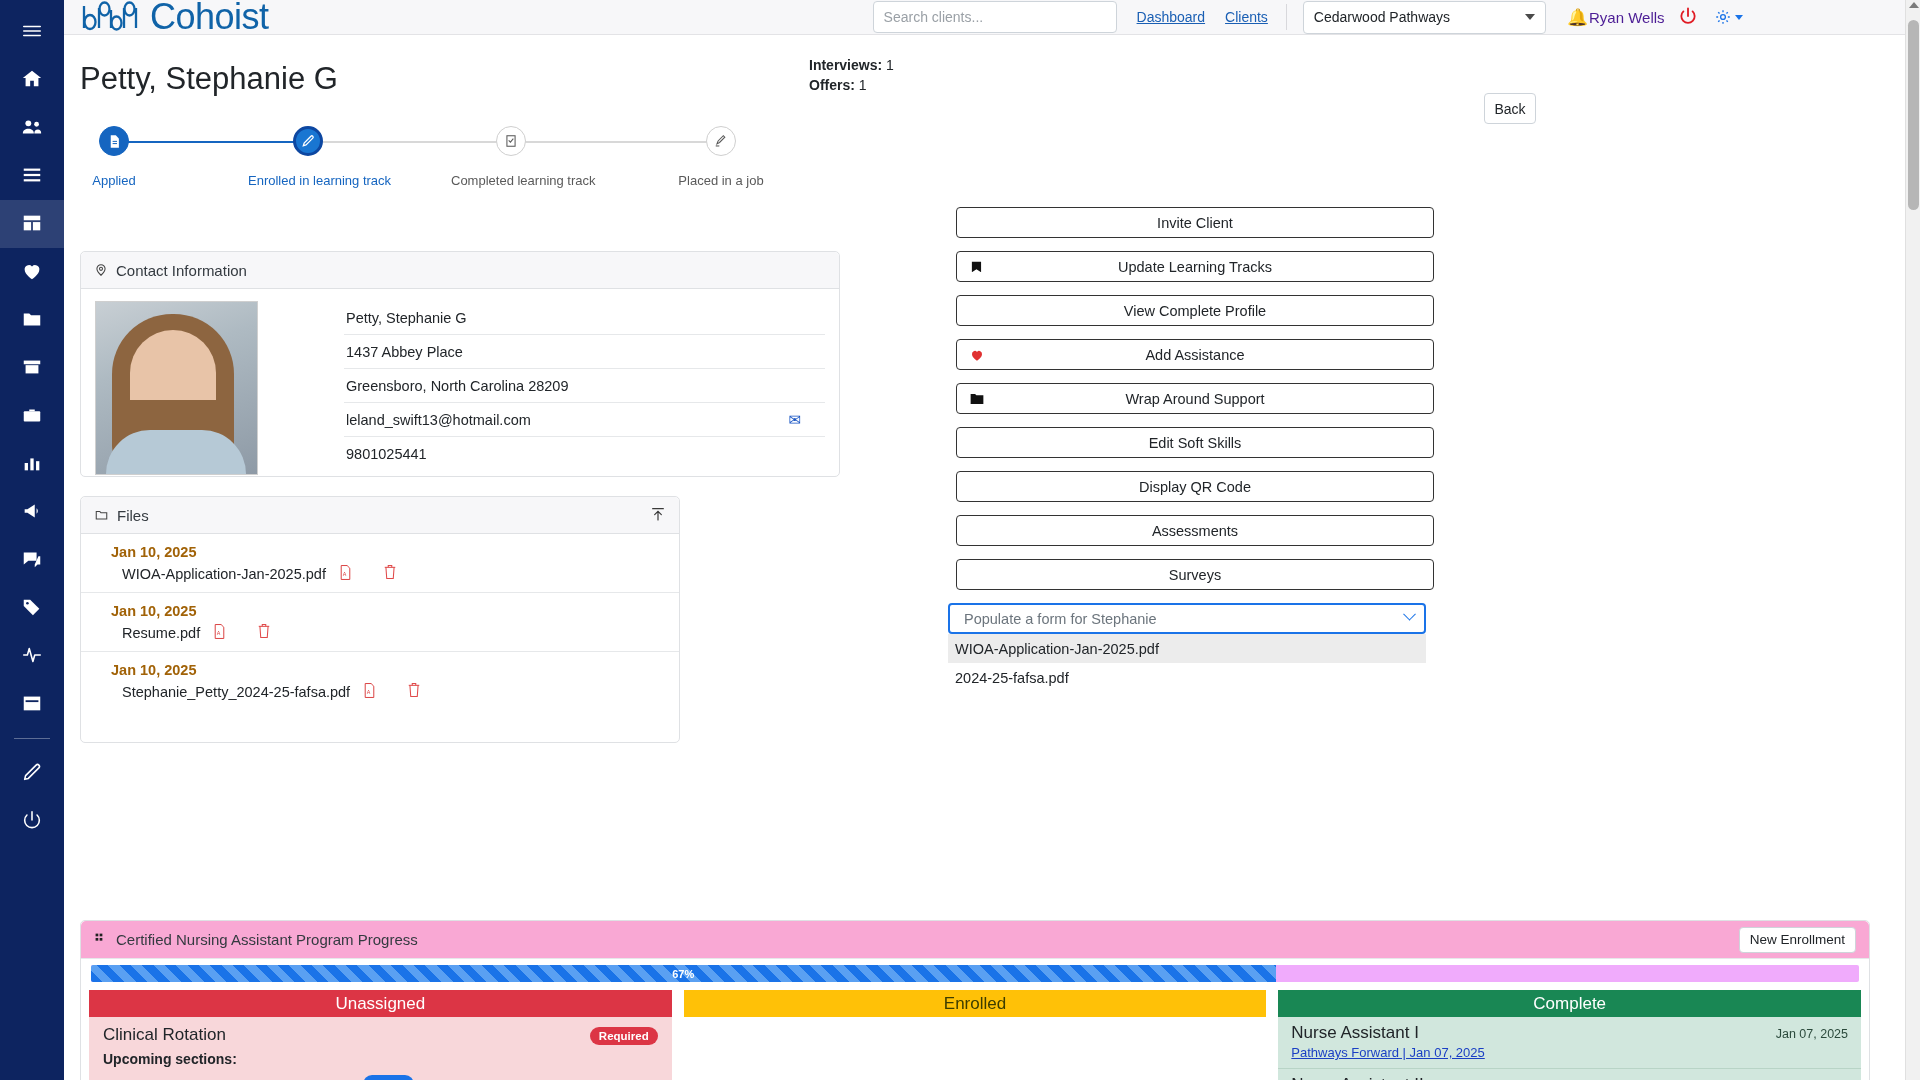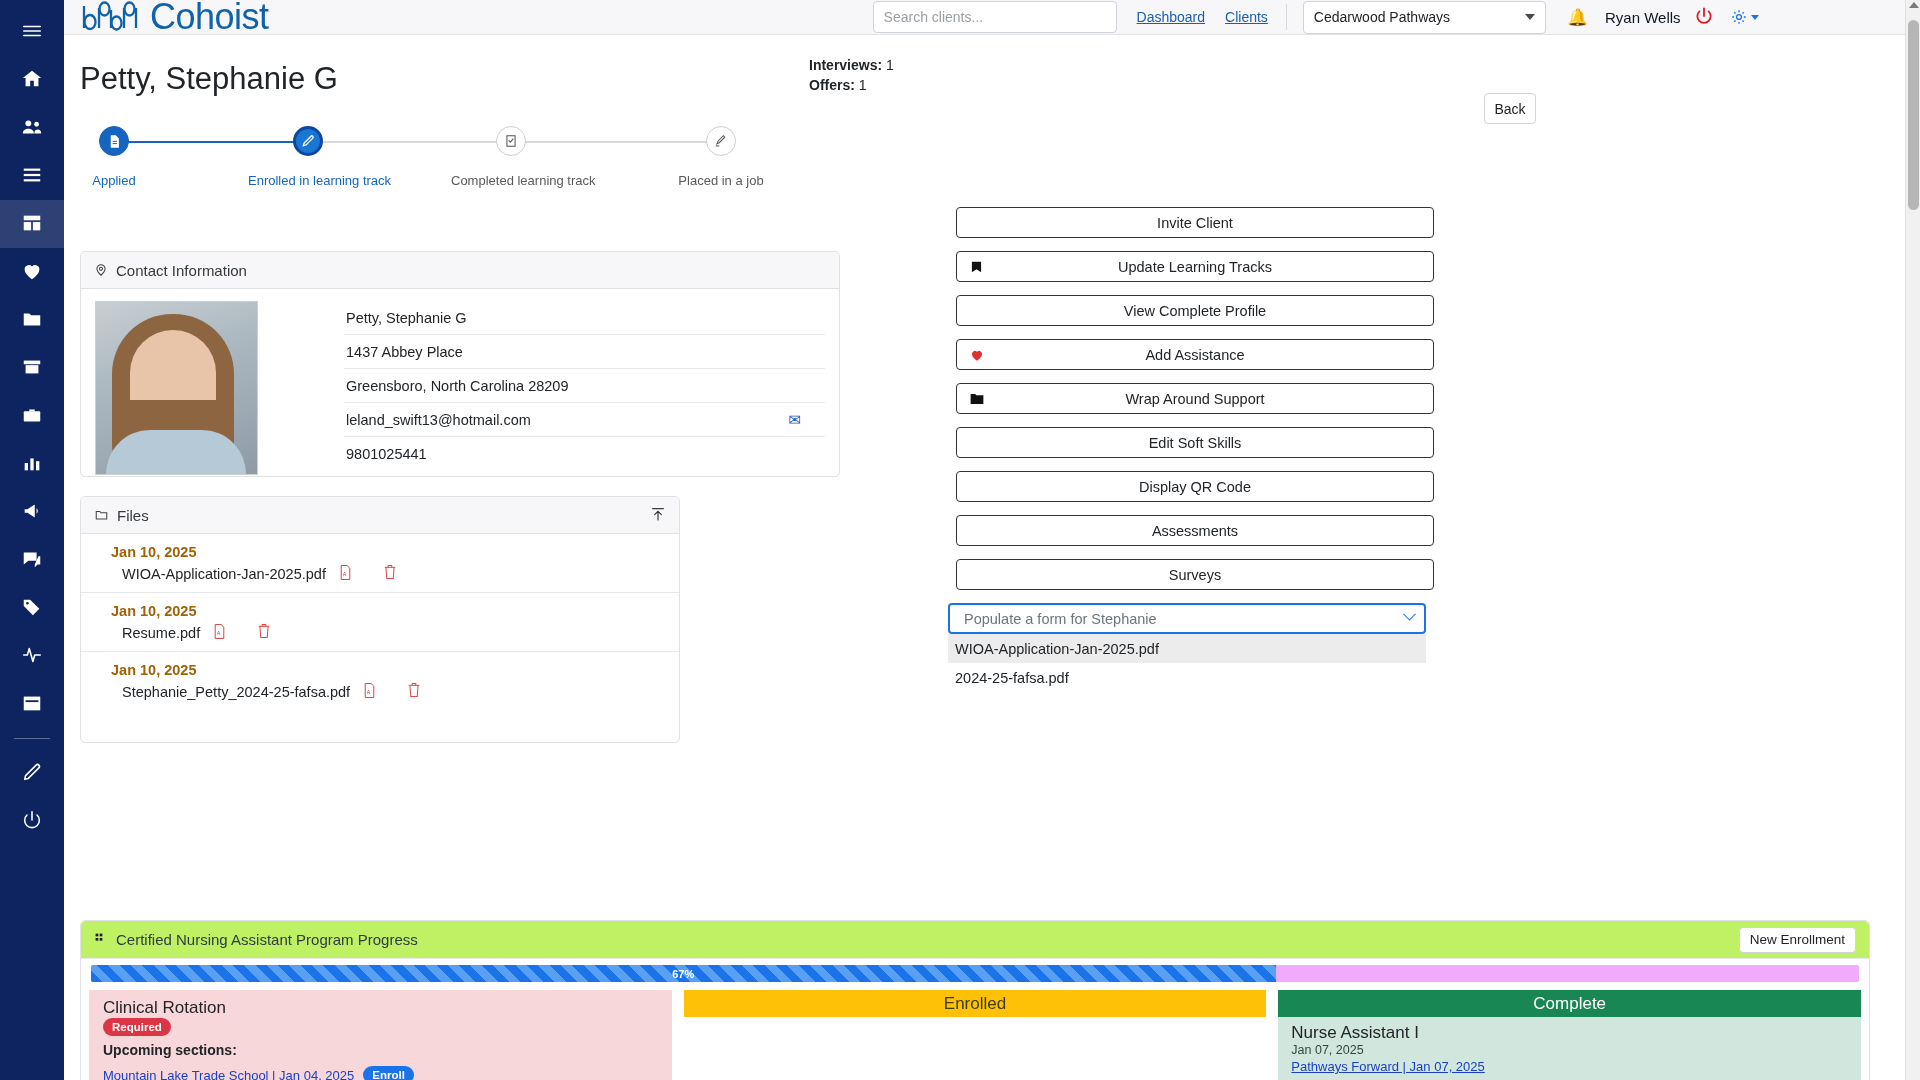--- a/index.html
+++ b/index.html
@@ -67,21 +67,21 @@
   #org-select {
     margin-left: 16px;
     width: 243px; height: 33px;
     border: 1px solid #ced4da; border-radius: 4px;
     background: #fff;
     display: flex; align-items: center; justify-content: space-between;
     padding: 0 10px; font-size: 14px; color: #212529; cursor: pointer;
   }
   .caret-d { width: 0; height: 0; border-left: 5px solid transparent; border-right: 5px solid transparent; border-top: 6px solid #4a4a4a; }
   #bell { margin-left: 22px; color: #1a73e8; font-size: 17px; cursor: pointer; }
-  #user-name { margin-left: 16px; font-size: 15px; color: #0f172a; }
+  #user-name { margin-left: 0; font-size: 15px; color: #4c1d95; }
   #power-btn { margin-left: 13px; cursor: pointer; }
   #gear-btn { margin-left: 16px; display: flex; align-items: center; gap: 3px; cursor: pointer; color: #1a73e8; font-size: 16px; }
   .caret-sm { width: 0; height: 0; border-left: 4px solid transparent; border-right: 4px solid transparent; border-top: 5px solid #1a73e8; }
 
   
   #scrollbar {
     position: absolute; right: 0; top: 0; width: 15px; height: 1080px;
     background: #f1f1f1; z-index: 40; border-left: 1px solid #e0e0e0;
   }
   #scroll-up { position: absolute; top: 2px; left: 3px; width: 0; height: 0;
@@ -204,21 +204,21 @@
   .form-opt {
     height: 29px; display: flex; align-items: center;
     padding-left: 7px; font-size: 14.5px; color: #212529; cursor: pointer;
     font-family: "Liberation Sans", sans-serif;
   }
   .form-opt.hl { background: #ececec; }
 
   
   #prog-card { left: 16px; top: 869px; width: 1790px; height: 210px; border-radius: 5px 5px 0 0; }
   #prog-head {
-    height: 38px; background: #bef264; border-bottom: 1px solid #e6e8ea;
+    height: 38px; background: #f9a8d4; border-bottom: 1px solid #e6e8ea;
     display: flex; align-items: center; padding: 0 13px; gap: 8px; font-size: 15px; color: #343a40;
     border-radius: 5px 5px 0 0;
   }
   #new-enroll-btn {
     margin-left: auto; height: 26px; padding: 0 10px;
     border: 1px solid #ced4da; border-radius: 4px; background: #fff;
     font-size: 13.5px; color: #212529; cursor: pointer;
     font-family: "Liberation Sans", sans-serif;
   }
   #prog-bar-wrap { padding: 6px 10px 0 10px; }
@@ -249,21 +249,21 @@
     background: #dc3545; color: #fff; font-size: 11.5px; font-weight: 700;
     padding: 3px 9px; border-radius: 11px;
   }
   .k-sec-row { display: flex; align-items: center; gap: 9px; margin-top: 8px; }
   .enroll-badge {
     background: #1a73e8; color: #fff; font-size: 11.5px; font-weight: 700;
     padding: 3px 9px; border-radius: 11px; cursor: pointer;
   }
   .c-item { border-bottom: 1px solid #b8d4c6; padding: 6px 13px 8px 13px; }
   .c-item:last-child { border-bottom: none; }
-  .c-item-top { display: flex; align-items: baseline; justify-content: space-between; flex-direction: column; }
+  .c-item-top { display: flex; align-items: baseline; justify-content: space-between; }
   .c-date { font-size: 12.5px; color: #2b4a3c; }
 </style>
 </head>
 <body>
 
 <div id="sidebar">
   <div class="side-item">
     <span>
       <svg viewBox="0 0 24 24">
           <line x1="3" y1="7" x2="21" y2="7"></line>
@@ -712,20 +712,21 @@
       <div id="prog-bar-outer">
         <div id="prog-bar-fill" style="width: 67%;">
           <span>67%</span>
         </div>
       </div>
     </div>
 
     <div id="kanban">
 
       <div class="kcol unassigned">
+        <div class="kcol-head">Unassigned</div>
         <div class="kcol-body">
           <div>
             <div class="c-item-top">
               <span class="k-title">Clinical Rotation</span>
               <span class="req-badge">Required</span>
             </div>
             <div class="k-sub">Upcoming sections:</div>
             <div class="k-sec-row">
               <a class="k-link">Mountain Lake Trade School | Jan 04, 2025</a>
               <span class="enroll-badge">Enroll</span>

